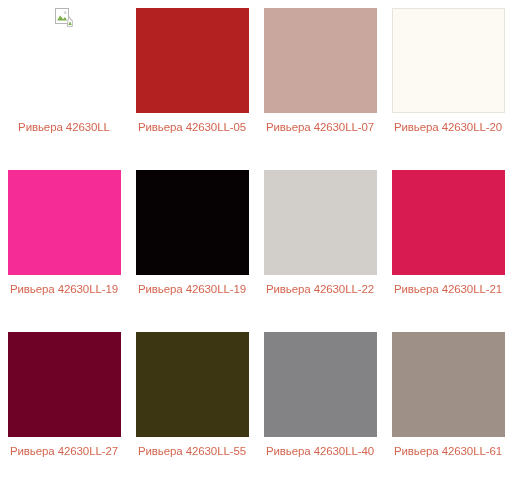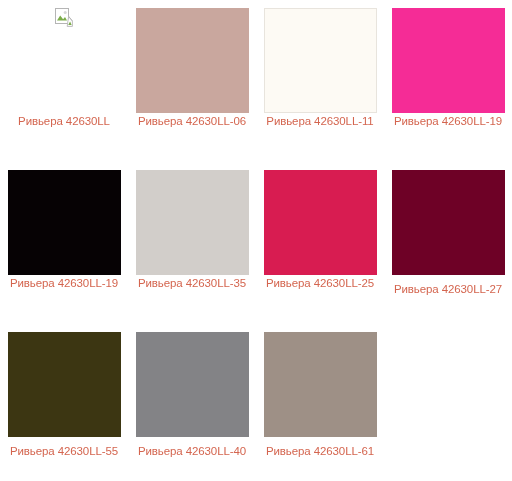--- a/index.html
+++ b/index.html
@@ -43,21 +43,21 @@
     align-items: flex-start;
     justify-content: center;
     box-sizing: border-box;
   }
   .broken-image-icon {
     width: 18px;
     height: 19px;
     display: block;
   }
   .swatch-label {
-    margin-top: 0;
+    margin-top: 6px;
     width: 118px;
     text-align: center;
     font-size: 11.5px;
     line-height: 16px;
     color: #d4654f;
     font-family: "Liberation Sans", sans-serif;
     letter-spacing: -0.1px;
     word-wrap: break-word;
     cursor: pointer;
   }
@@ -77,49 +77,53 @@
         <path d="M2 12.5 L5.2 7.4 L8.1 11.2 L10 9 L12 12.5 Z" fill="#7CAD4A"></path>
         <circle cx="10.2" cy="4.4" r="1.5" fill="#D8D8D8"></circle>
         <path d="M13.6 8.3 L17.4 13.0 L17.4 18.4 L12.2 18.4 Z" fill="#FFFFFF" stroke="#B5B5B5" stroke-width="0.9"></path>
         <path d="M13.2 16.9 L15.1 13.6 L16.6 16.9 Z" fill="#7CAD4A"></path>
         <path d="M13.7 8.5 L17.2 12.8" fill="none" stroke="#B5B5B5" stroke-width="0.9"></path>
       </svg>
     </div>
     <div class="swatch-label" style="color: rgb(212, 101, 79);">Ривьера 42630LL</div>
   </div>
 
+  <div class="swatch-cell">
+    <div class="swatch-thumb" style="background:#B42121"></div>
+    <div class="swatch-label" style="color: rgb(212, 101, 79);">Ривьера 42630LL-05</div>
+  </div>
 
   <div class="swatch-cell">
     <div class="swatch-thumb" style="background:#C9A79E"></div>
-    <div class="swatch-label" style="color: rgb(212, 101, 79);">Ривьера 42630LL-06</div>
+    <div class="swatch-label" style="color: rgb(212, 101, 79);">Ривьера 42630LL-07</div>
   </div>
 
   <div class="swatch-cell">
     <div class="swatch-thumb bordered" style="background:#FDFAF4"></div>
-    <div class="swatch-label" style="color: rgb(212, 101, 79);">Ривьера 42630LL-11</div>
+    <div class="swatch-label" style="color: rgb(212, 101, 79);">Ривьера 42630LL-20</div>
   </div>
 
   <div class="swatch-cell">
     <div class="swatch-thumb" style="background:#F52C96"></div>
     <div class="swatch-label" style="color: rgb(212, 101, 79);">Ривьера 42630LL-19</div>
   </div>
 
   <div class="swatch-cell">
     <div class="swatch-thumb" style="background:#060204"></div>
     <div class="swatch-label" style="color: rgb(212, 101, 79);">Ривьера 42630LL-19</div>
   </div>
 
   <div class="swatch-cell">
     <div class="swatch-thumb" style="background:#D2CECA"></div>
-    <div class="swatch-label" style="color: rgb(212, 101, 79);">Ривьера 42630LL-35</div>
+    <div class="swatch-label" style="color: rgb(212, 101, 79);">Ривьера 42630LL-22</div>
   </div>
 
   <div class="swatch-cell">
     <div class="swatch-thumb" style="background:#D81C51"></div>
-    <div class="swatch-label" style="color: rgb(212, 101, 79);">Ривьера 42630LL-25</div>
+    <div class="swatch-label" style="color: rgb(212, 101, 79);">Ривьера 42630LL-21</div>
   </div>
 
   <div class="swatch-cell row-3">
     <div class="swatch-thumb" style="background:#6E0126"></div>
     <div class="swatch-label" style="color: rgb(212, 101, 79);">Ривьера 42630LL-27</div>
   </div>
 
   <div class="swatch-cell row-3">
     <div class="swatch-thumb" style="background:#3C3612"></div>
     <div class="swatch-label" style="color: rgb(212, 101, 79);">Ривьера 42630LL-55</div>

